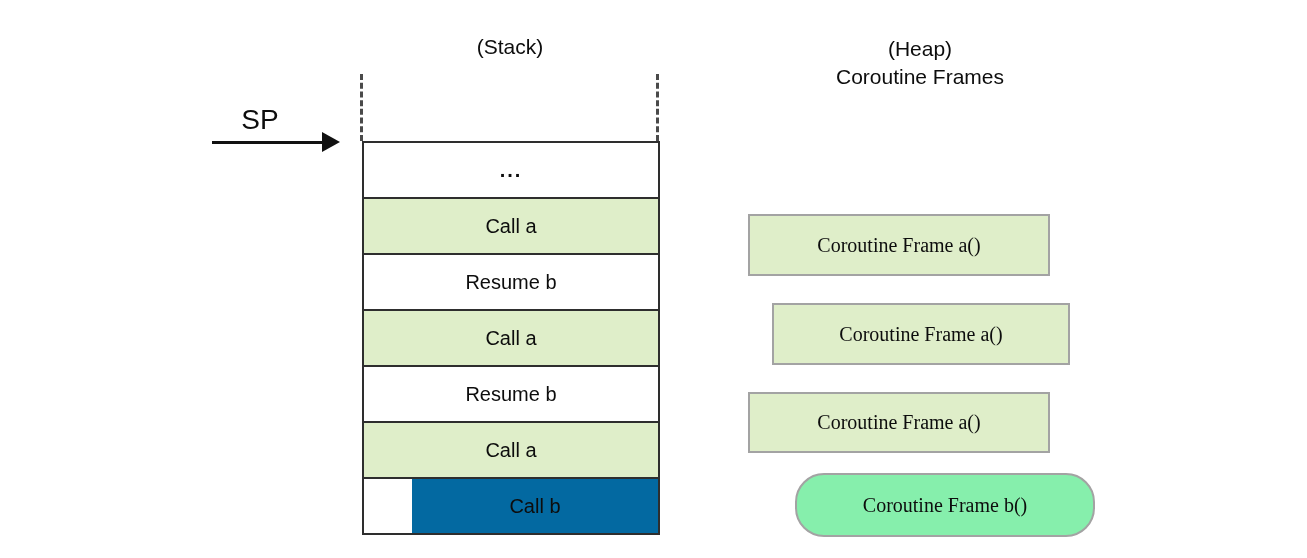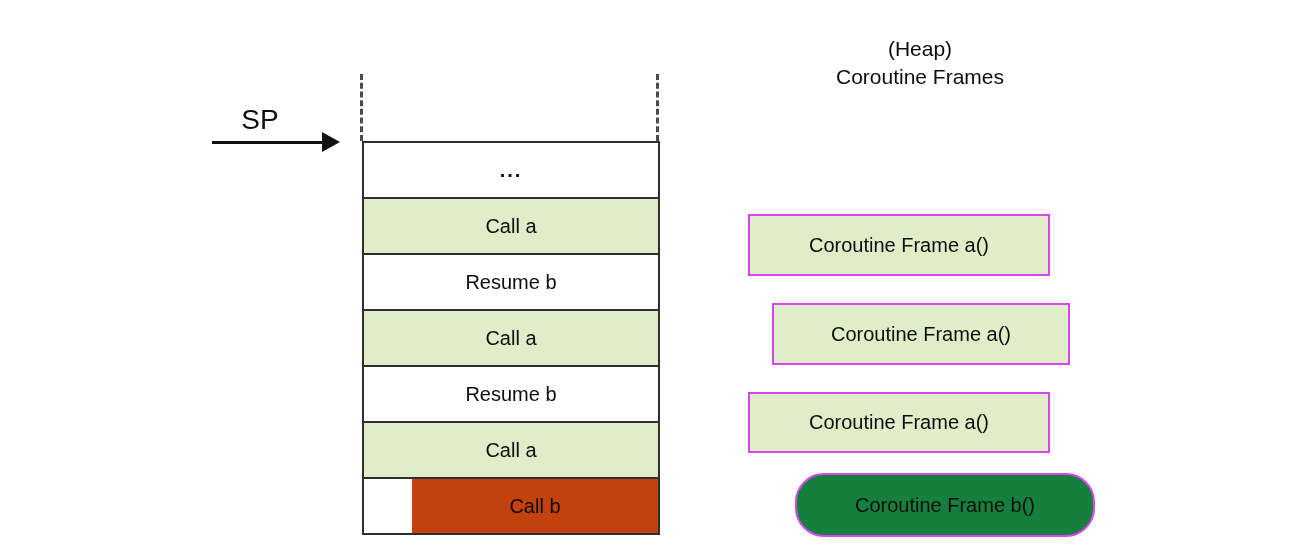--- a/index.html
+++ b/index.html
@@ -64,35 +64,37 @@
     border-bottom:2px solid #2e2e2e;
     display:flex; align-items:center; justify-content:center;
     font-size:20px;
     color:#0d0d0d;
   }
   .stack-row:last-child { border-bottom:none; }
   .stack-row.ellipsis-row { font-weight:bold; letter-spacing:2px; }
 
   .heap-box {
     position:absolute;
-    border:2px solid #d946ef;
+    border:2px solid #a3a3a3;
     box-sizing:border-box;
     display:flex; align-items:center; justify-content:center;
     font-size:20px;
     color:#0d0d0d;
+    font-family:Liberation Serif, serif;
   }
   #heap-box-0 { left:748px; top:214px; width:302px; height:62px; }
   #heap-box-1 { left:772px; top:303px; width:298px; height:62px; }
   #heap-box-2 { left:748px; top:392px; width:302px; height:61px; }
   #heap-box-3 { left:795px; top:473px; width:300px; height:64px; }
 </style>
 </head>
 <body>
 
 <div class="col-title" id="stack-title">
+  <div>(Stack)</div>
 </div>
 
 <div class="col-title" id="heap-title">
   <div>(Heap)</div>
   <div>Coroutine Frames</div>
 </div>
 
 <div class="dashed-line" id="dash-left"></div>
 <div class="dashed-line" id="dash-right"></div>
 
@@ -100,19 +102,19 @@
 <div id="sp-arrow-line"></div>
 <div id="sp-arrow-head"></div>
 
 <div id="stack">
   <div class="stack-row ellipsis-row" style="background: rgb(255, 255, 255);">...</div>
   <div class="stack-row" style="background: rgb(223, 238, 201);">Call a</div>
   <div class="stack-row" style="background: rgb(255, 255, 255);">Resume b</div>
   <div class="stack-row" style="background: rgb(223, 238, 201);">Call a</div>
   <div class="stack-row" style="background: rgb(255, 255, 255);">Resume b</div>
   <div class="stack-row" style="background: rgb(223, 238, 201);">Call a</div>
-  <div class="stack-row" style="background: #c2410c; margin-left: 48px;">Call b</div>
+  <div class="stack-row" style="background: #0369a1; margin-left: 48px;">Call b</div>
 </div>
 
 <div class="heap-box" id="heap-box-0" style="background: rgb(223, 238, 201);">Coroutine Frame a()</div>
 <div class="heap-box" id="heap-box-1" style="background: rgb(223, 238, 201);">Coroutine Frame a()</div>
 <div class="heap-box" id="heap-box-2" style="background: rgb(223, 238, 201);">Coroutine Frame a()</div>
-<div class="heap-box" id="heap-box-3" style="background: #15803d; border-radius: 29px;">Coroutine Frame b()</div>
+<div class="heap-box" id="heap-box-3" style="background: #86efac; border-radius: 29px;">Coroutine Frame b()</div>
 
 </body></html>

